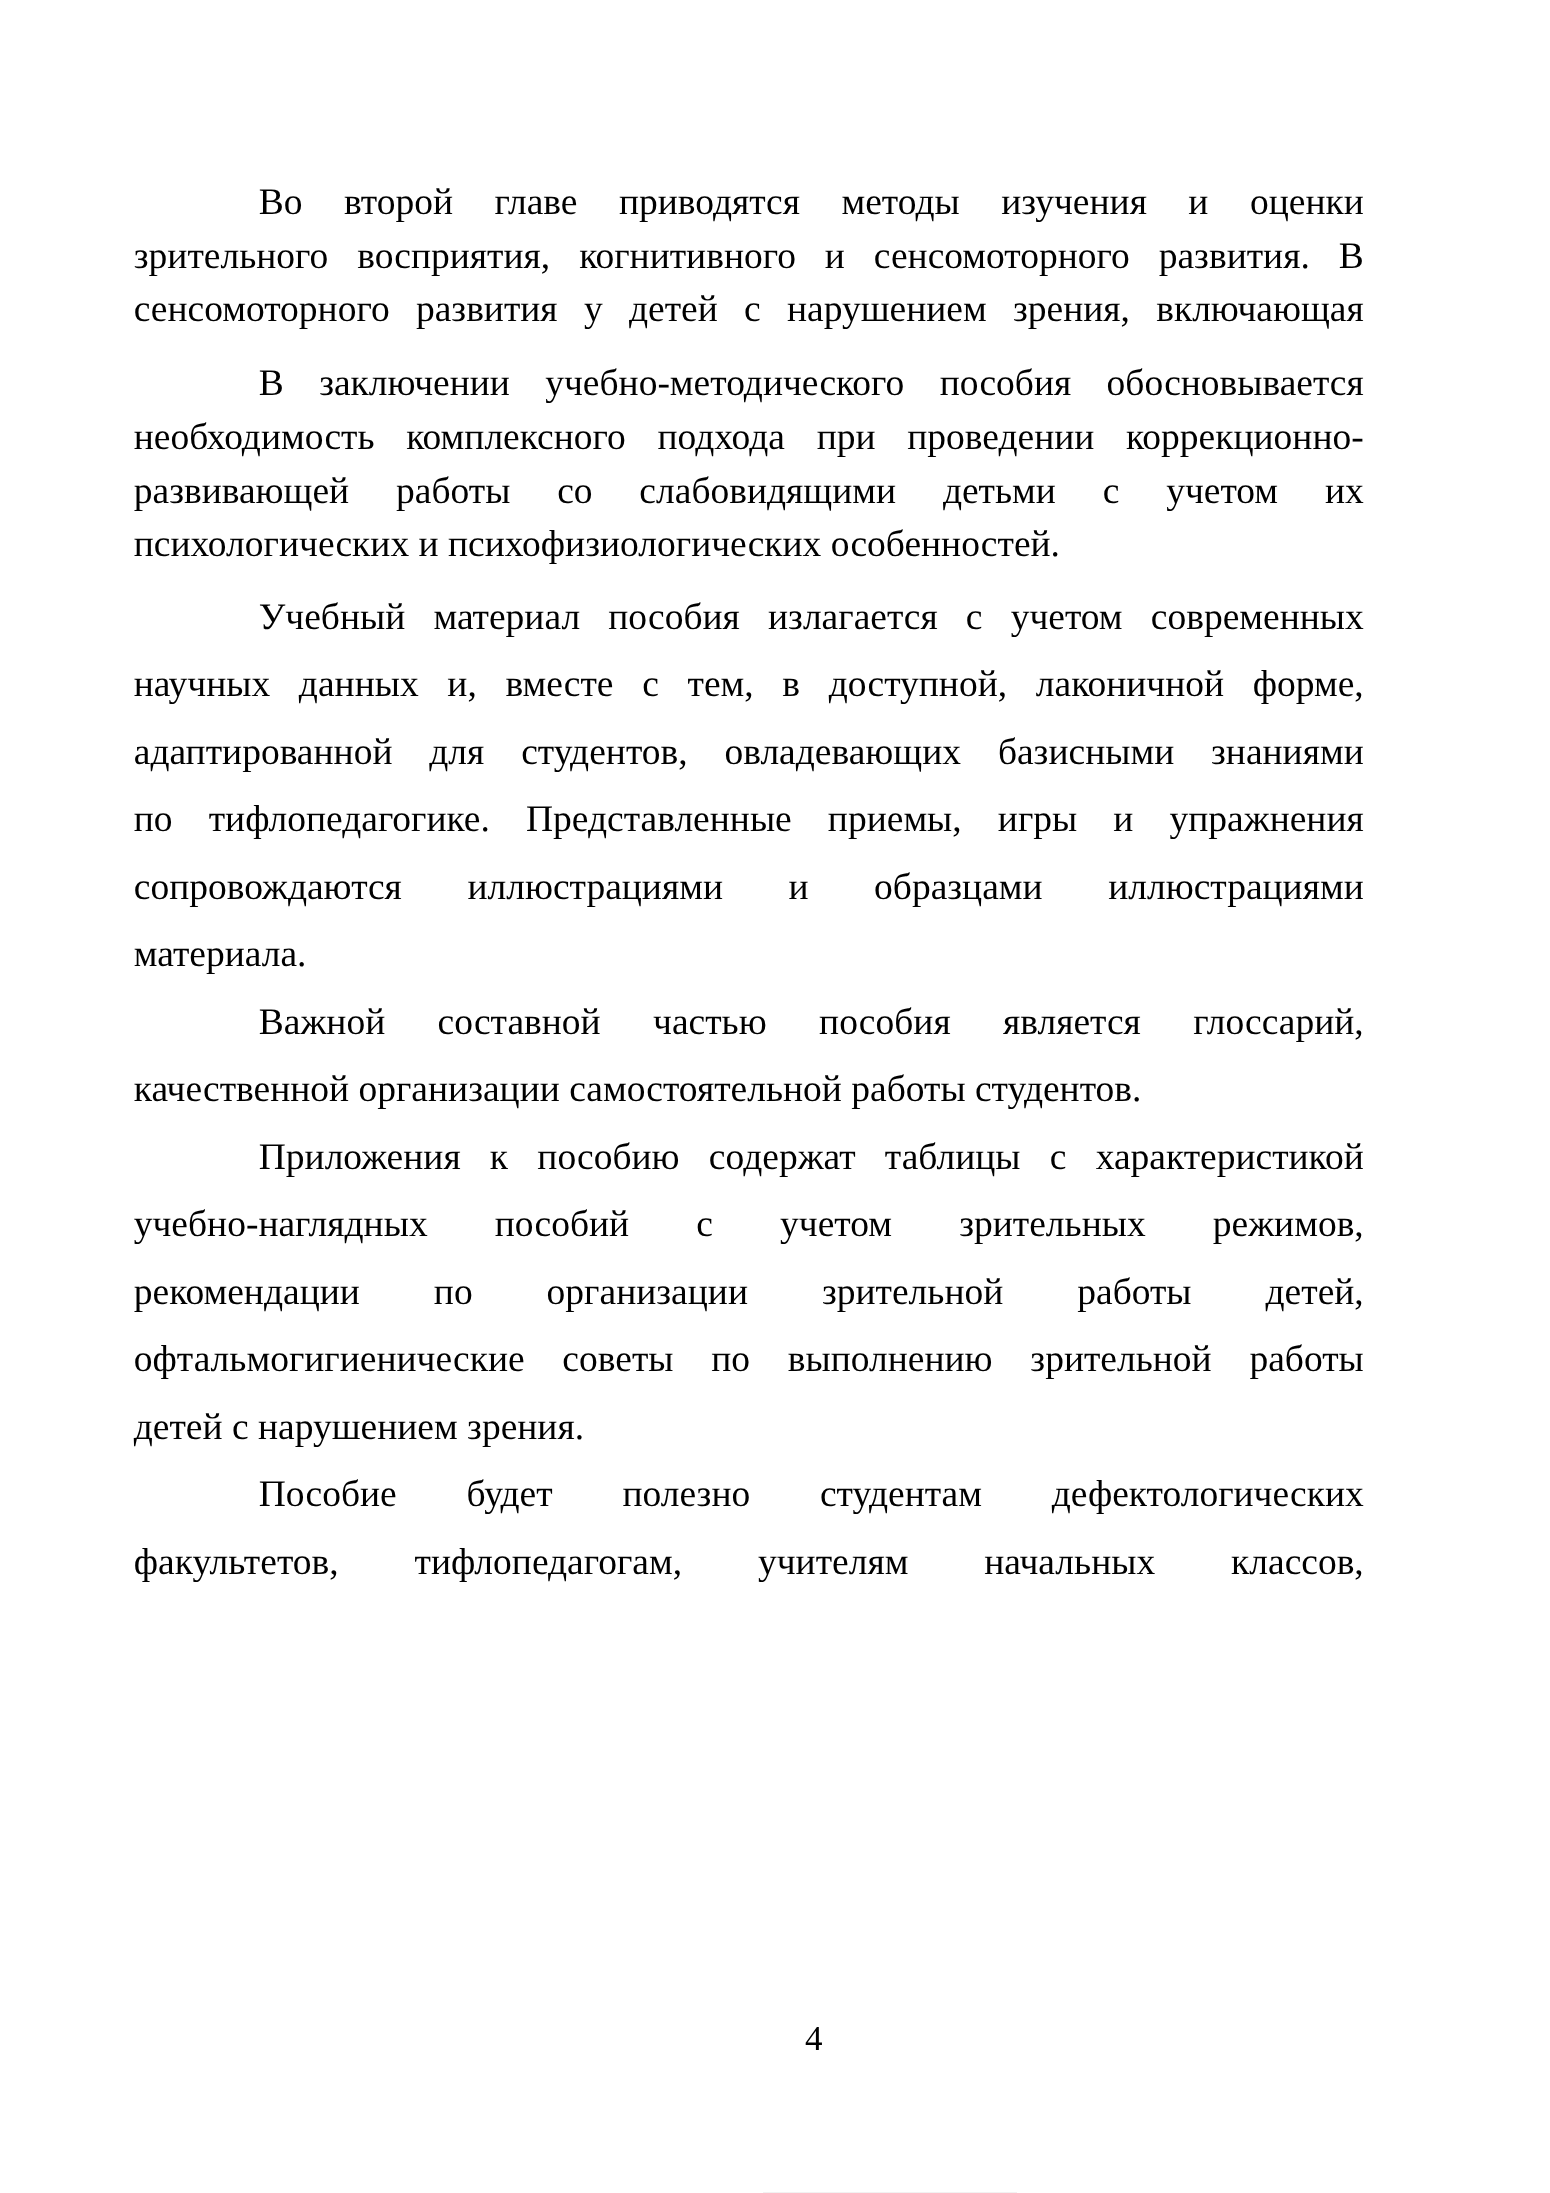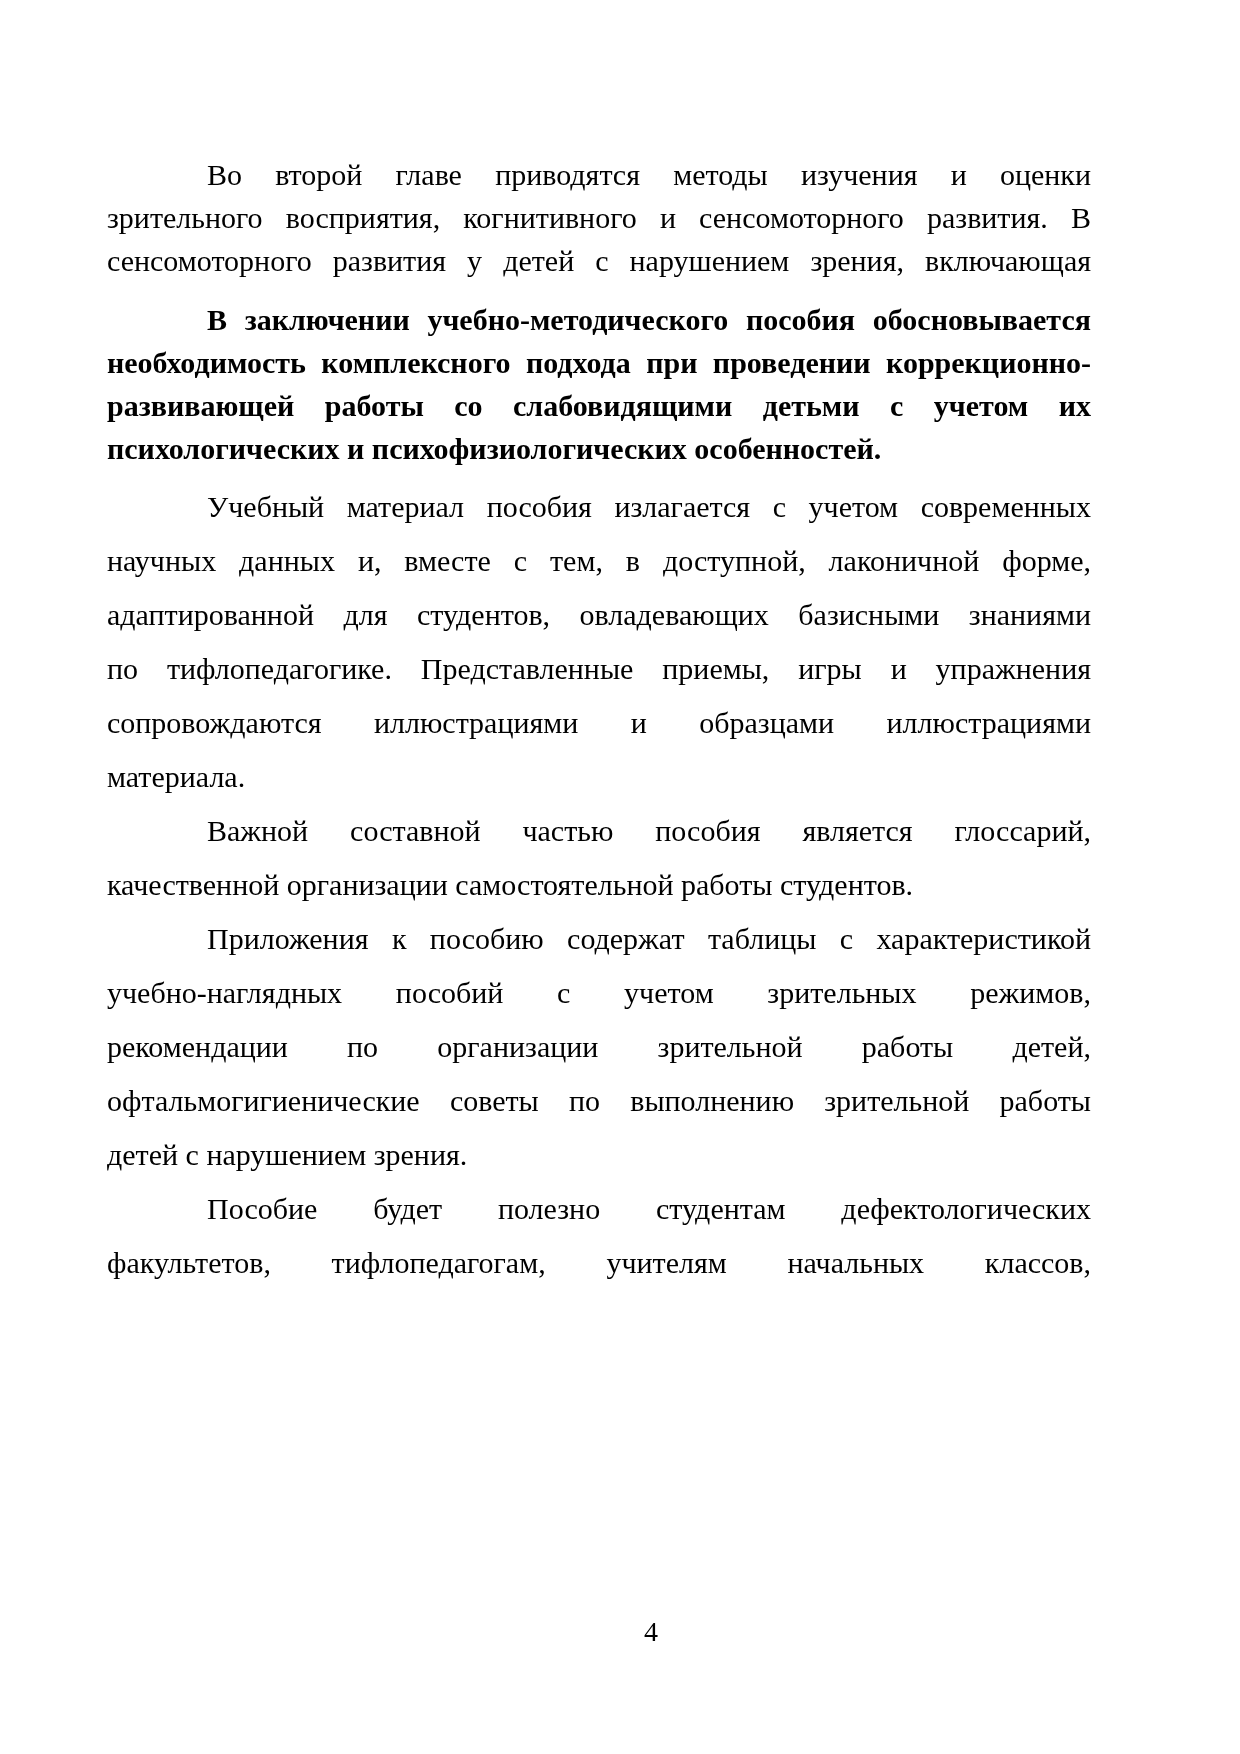--- a/index.html
+++ b/index.html
@@ -13,29 +13,29 @@
     height: 1754px;
     margin: 0 auto;
     background: #ffffff;
     font-family: "Liberation Serif", "DejaVu Serif", serif;
     color: #000000;
     overflow: hidden;
   }
   .text-block {
     position: absolute;
     left: 107px;
-    top: 153px;
+    top: 140px;
     width: 984px;
   }
   .paragraph {
     margin: 0;
   }
   .paragraph.tight .line { line-height: 43px; }
   .paragraph.loose .line { line-height: 54px; }
-  .paragraph.m16 { margin-top: 16px; font-weight: bold; }
+  .paragraph.m16 { margin-top: 16px; }
   .paragraph.m10 { margin-top: 10px; }
   .line {
     font-size: 30px;
     text-align: justify;
     text-align-last: justify;
     white-space: normal;
   }
   .line.first {
     text-indent: 100px;
   }

